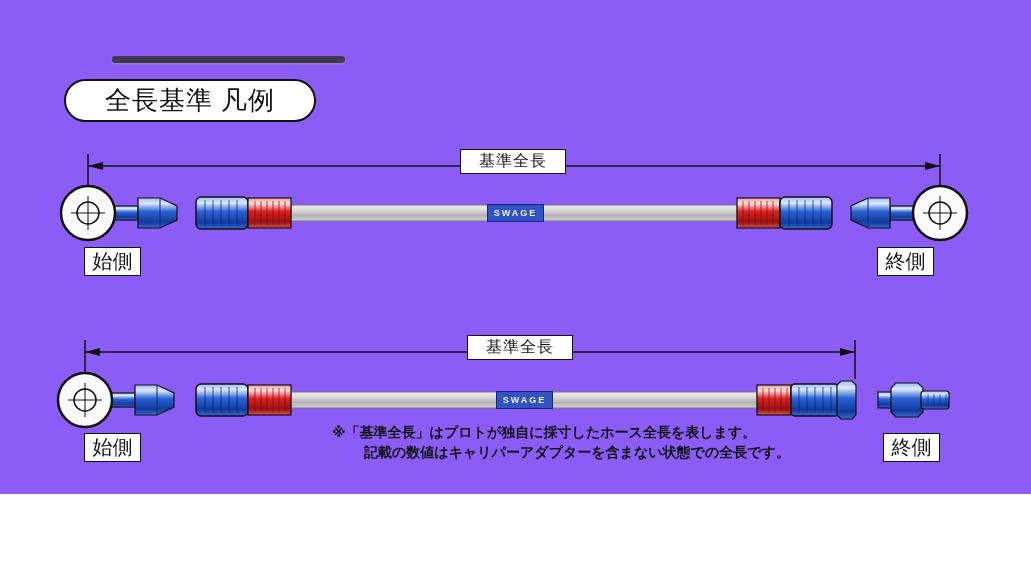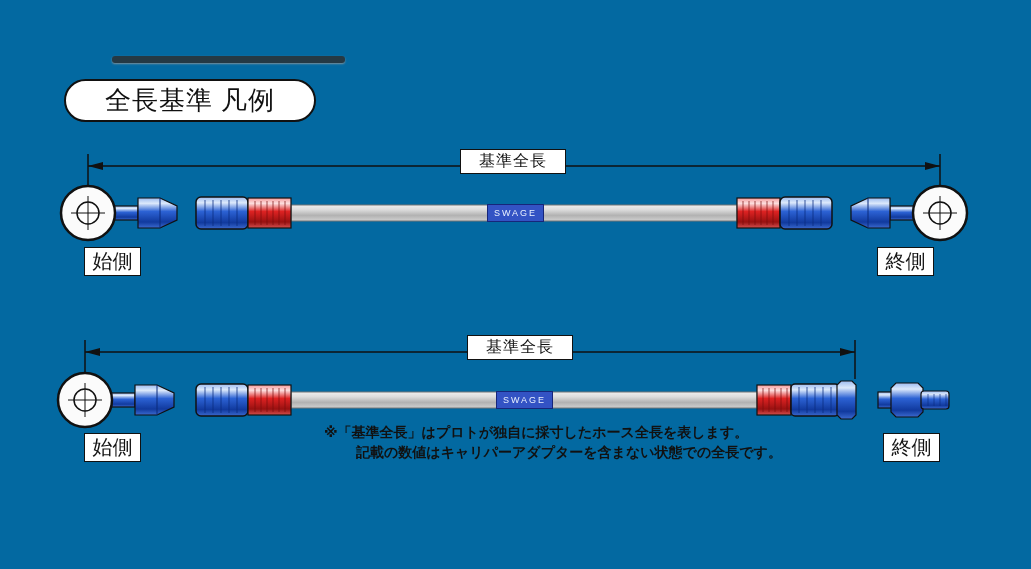--- a/index.html
+++ b/index.html
@@ -1,37 +1,37 @@
 <!DOCTYPE html>
 <html><head>
 <meta charset="utf-8">
 <style>
   * { margin:0; padding:0; box-sizing:border-box; }
   html,body { background:#ffffff; }
   body { font-family:"Liberation Sans","DejaVu Sans",sans-serif; color:#111; }
-  .canvas { position:relative; width:1031px; height:569px; background:#0369a1; overflow:hidden; }
+  .canvas { position:relative; width:1031px; height:494px; background:#8b5cf6; overflow:hidden; }
   .art { position:absolute; left:0; top:0; }
   .box { position:absolute; background:#fff; border:1.6px solid #111;
          display:flex; align-items:center; justify-content:center; }
   .title-box { left:64px; top:79px; width:252px; height:43px; border:2px solid #111;
                border-radius:22px; font-size:26px; letter-spacing:1px; }
   .dim-label { width:106px; height:25px; font-size:16px; letter-spacing:1px; z-index:3; }
   .dim1 { left:460px; top:149px; }
   .dim2 { left:467px; top:335px; }
   .side-label { width:57px; height:29px; font-size:20px; }
   .start1 { left:84px;  top:247px; }
   .end1   { left:877px; top:247px; }
   .start2 { left:84px;  top:433px; }
   .end2   { left:883px; top:433px; }
   .swage { position:absolute; width:57px; height:18px; background:#3353c4;
-           border:1px solid #16267a; color:#e9f1ff; font-size:9px; font-weight:normal;
+           border:1px solid #16267a; color:#e9f1ff; font-size:9px; font-weight:bold;
            letter-spacing:2px; display:flex; align-items:center; justify-content:center; z-index:2; }
   .swage1 { left:487px; top:204px; }
   .swage2 { left:496px; top:391px; }
-  .note { position:absolute; font-size:14px; font-weight:bold; white-space:nowrap; }
+  .note { position:absolute; font-size:14px; font-weight:bold; white-space:nowrap;margin-left:8px; }
   .note1 { left:324px; top:424px; }
   .note2 { left:356px; top:444px; }
   .artifact { position:absolute; left:112px; top:56px; width:233px; height:7px;
               background:#2e2e2e; border-radius:3px; opacity:.8; box-shadow:0 1px 2px #999; }
 </style>
 </head>
 <body>
 
 <div class="canvas">
 

